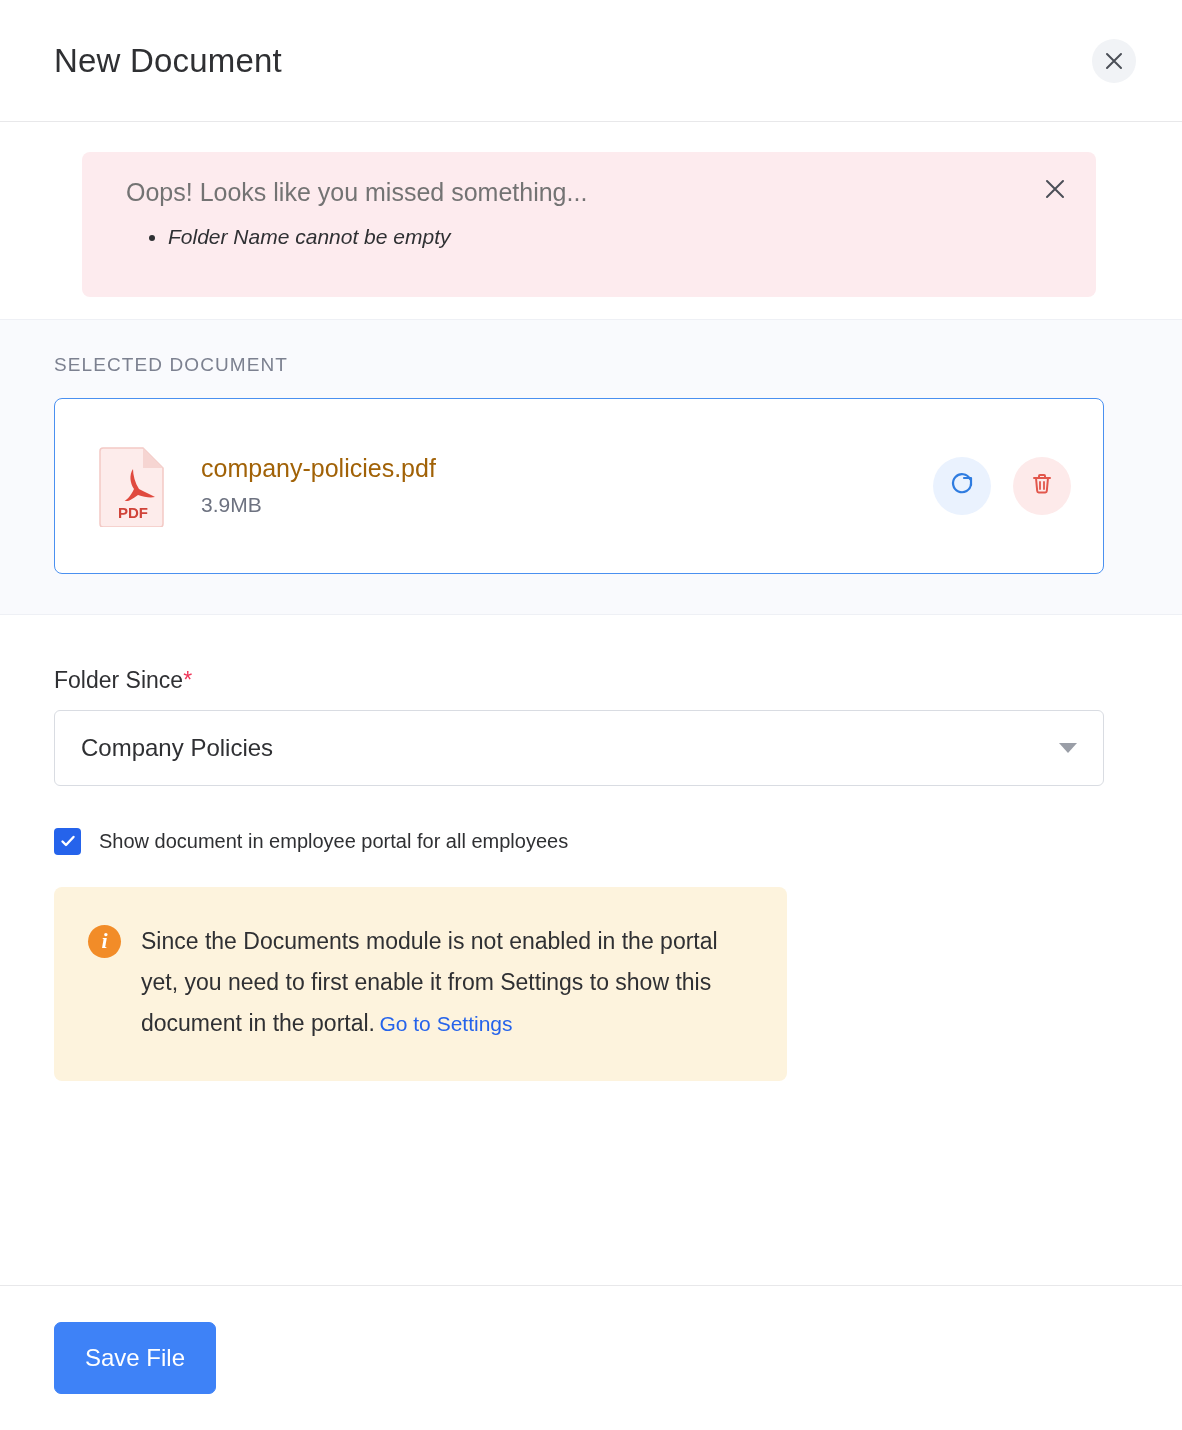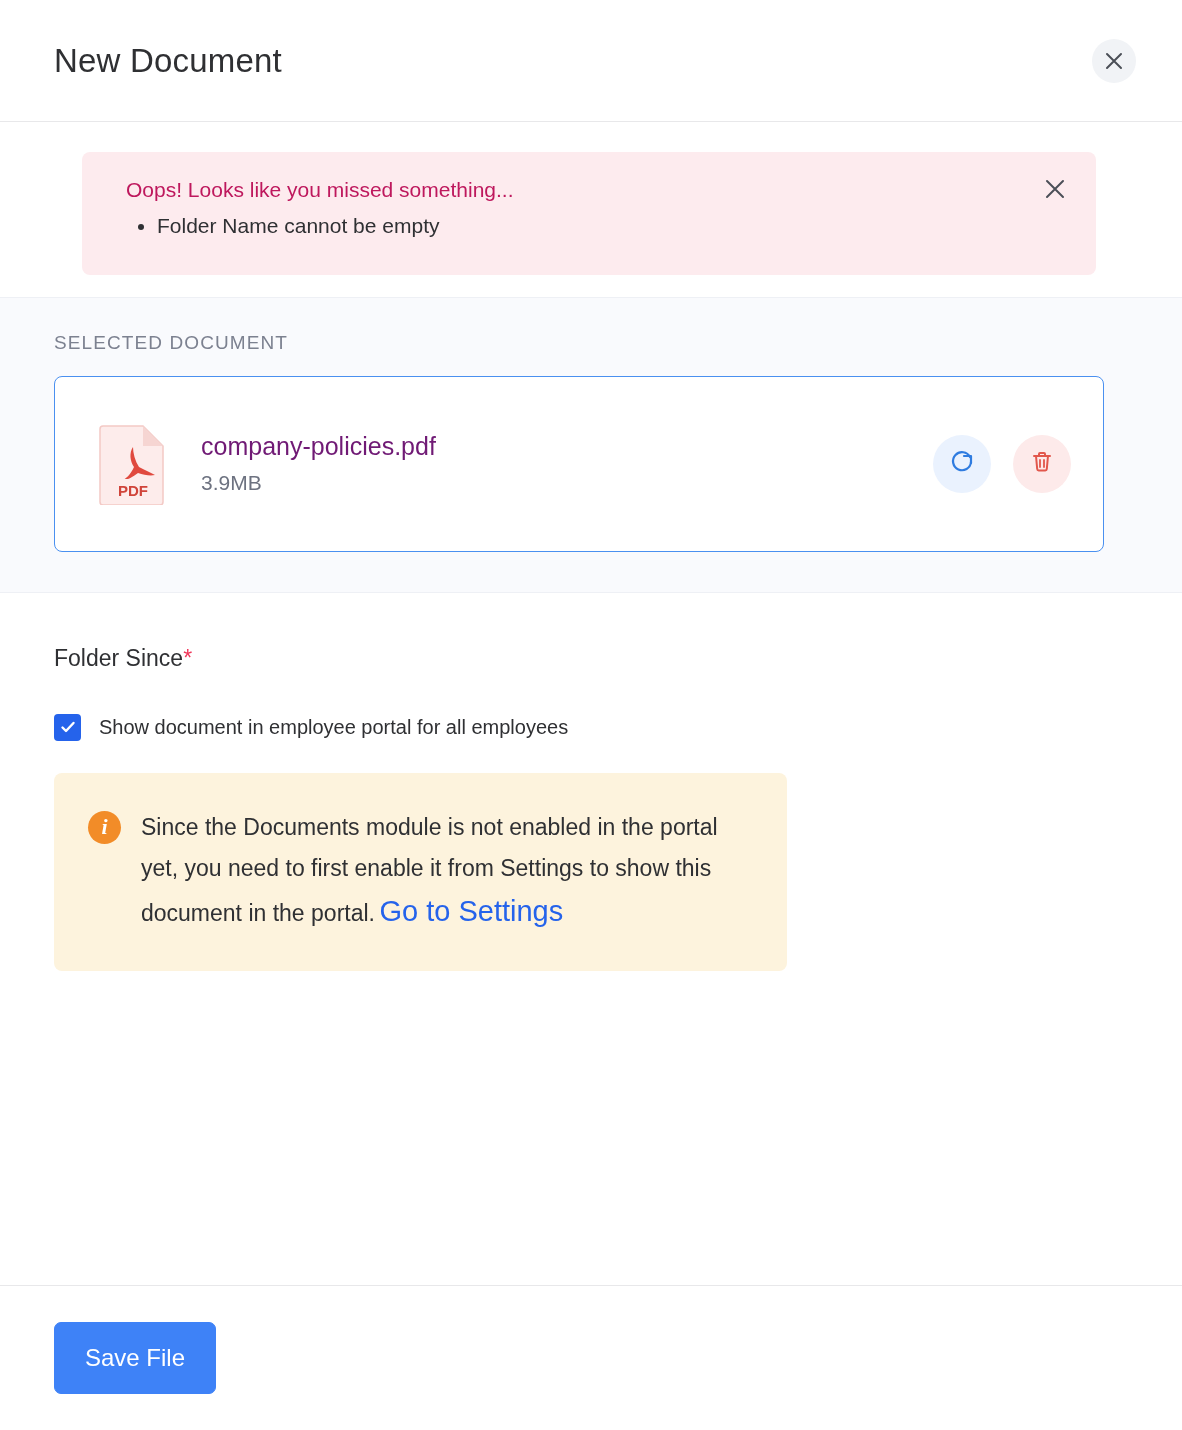--- a/index.html
+++ b/index.html
@@ -66,29 +66,30 @@
   .error-wrap {
     padding: 30px 86px 22px 82px;
   }
   .error-banner {
     background: #fdebee;
     border-radius: 8px;
     padding: 26px 34px 30px 44px;
     position: relative;
   }
   .error-title {
-    font-size: 21px;
-    color: #be185d;
+    font-size: 25px;
+    color: #737373;
     font-weight: 400;
     margin: 0 0 6px 0;
     padding-right: 40px;
   }
   .error-list {
-    margin: 1px;
+    margin: 12px;
     padding-left: 30px;
+    font-style: italic;
   }
   .error-list li {
     font-size: 21px;
     color: #2f3033;
     line-height: 1.7;
   }
   .error-close {
     position: absolute;
     top: 24px;
     right: 28px;
@@ -124,21 +125,21 @@
   .file-icon {
     width: 68px;
     height: 82px;
     flex: 0 0 68px;
     position: relative;
     margin-right: 34px;
   }
   .file-meta { flex: 1 1 auto; }
   .file-name {
     font-size: 25px;
-    color: #701a75;
+    color: #a16207;
     margin-bottom: 10px;
   }
   .file-size {
     font-size: 21px;
     color: #6d7280;
   }
   .file-actions {
     display: flex;
     align-items: center;
     gap: 22px;
@@ -246,21 +247,21 @@
   .info-text {
     font-size: 23px;
     line-height: 1.8;
     color: #2f3033;
   }
   .info-link {
     display: inline-block;
     margin-top: 6px;
     color: #2563eb;
     text-decoration: none;
-    font-size: 29px;
+    font-size: 21px;
     cursor: pointer;
   }
 
   
   .dialog-footer {
     flex: 0 0 auto;
     border-top: 1px solid #e8e8ea;
     padding: 36px 54px 36px 54px;
     display: flex;
     gap: 18px;
@@ -354,20 +355,24 @@
             </span>
           </button>
         </div>
       </div>
     </div>
 
     <div class="form-area">
       <div class="field-label">
         <span>Folder Since</span><span class="req">*</span>
       </div>
+      <div class="select-box">
+        <span class="select-value">Company Policies</span>
+        <span class="caret"></span>
+      </div>
 
       <div class="checkbox-row">
         <span class="cbox">
           <svg width="18" height="18" viewBox="0 0 18 18">
             <path d="M3.5 9.5 L7 13 L14.5 5" stroke="#ffffff" stroke-width="2.4" fill="none" stroke-linecap="round" stroke-linejoin="round"></path>
           </svg>
         </span>
         <span class="checkbox-label">Show document in employee portal for all employees</span>
       </div>
 

